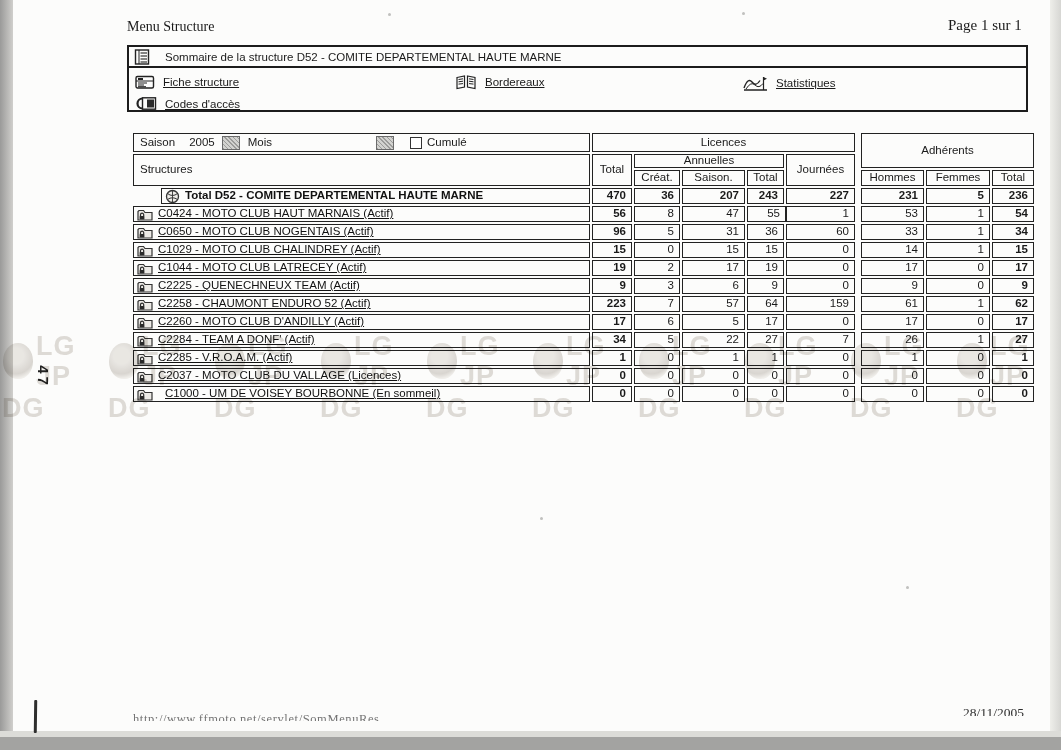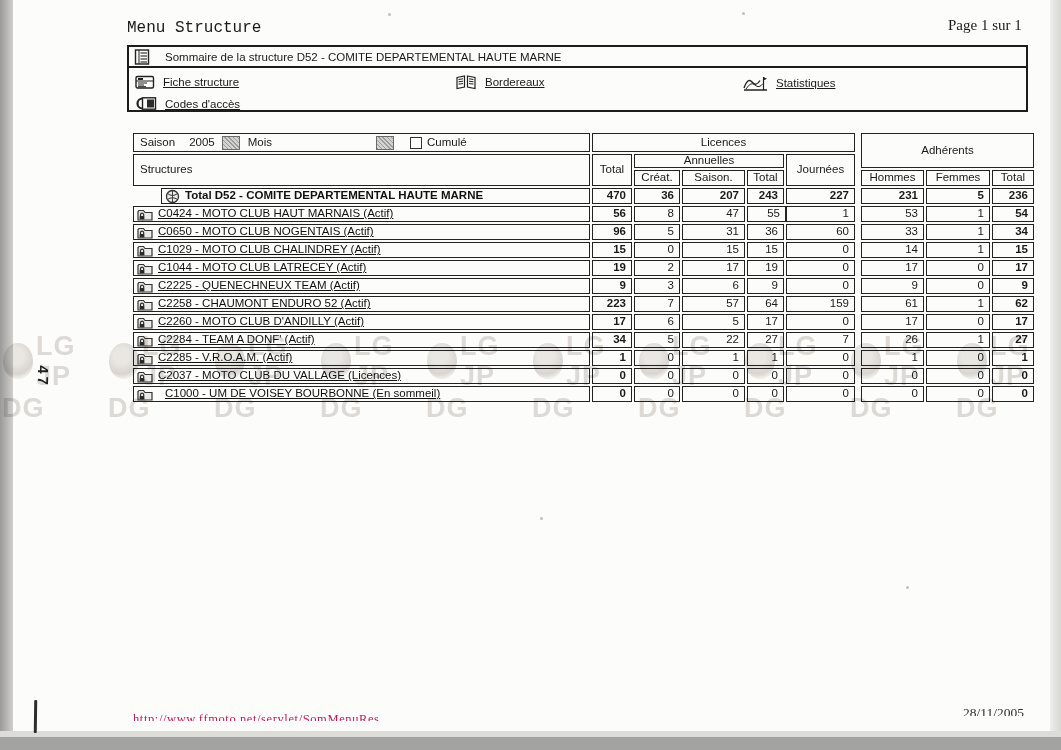--- a/index.html
+++ b/index.html
@@ -14,21 +14,21 @@
   
   .edge-l { position:absolute; left:0; top:0; width:13px; height:738px;
             background: linear-gradient(to right,#9a9a99,#d0cfcc); }
   .edge-r { position:absolute; right:0; top:0; width:11px; height:738px;
             background: linear-gradient(to left,#d6d6d3,#eeeeea); }
   .edge-b  { position:absolute; left:0; top:737px; width:1061px; height:13px; background:#a3a3a1; }
   .edge-b2 { position:absolute; left:0; top:731px; width:1061px; height:6px; background:#dcdcd8; }
   .speck { position:absolute; width:3px; height:3px; border-radius:50%; background:#8f8f8c; opacity:.55; }
 
   
-  .page-title { position:absolute; left:127px; top:19px; font-family:Liberation Mono, monospace; font-size:16px; }
+  .page-title { position:absolute; left:127px; top:19px; font-family:Liberation Serif, serif; font-size:14px; }
   .page-indicator { position:absolute; left:948px; top:17px; font-family:"Liberation Serif",serif; font-size:15px; }
 
   
   .toolbar { position:absolute; left:127px; top:45px; width:901px; height:67px; border:2px solid #1c1c1c; }
   .tb-row1 { height:21px; border-bottom:2px solid #1c1c1c; display:flex; align-items:center; padding-left:5px; gap:15px; font-size:11.5px; }
   .tb-link { position:absolute; display:flex; align-items:center; gap:8px; font-size:11.5px; }
   .tb-link .lbl { text-decoration:underline; cursor:pointer; }
   .tb-fiche { left:6px;  top:27px; }
   .tb-bord  { left:326px; top:27px; }
   .tb-stat  { left:614px; top:27px; }
@@ -68,21 +68,21 @@
   .wm-face { position:absolute; left:3px; top:12px; width:30px; height:36px; border-radius:50% 50% 48% 48%;
              background:radial-gradient(circle at 42% 36%, #dcd8d2 0 28%, #beb8b1 62%, #e9e6e1 78%); }
   .wm-a { position:absolute; left:36px; top:0px;  font-size:27px; letter-spacing:1px; }
   .wm-b { position:absolute; left:36px; top:30px; font-size:27px; letter-spacing:1px; }
   .wm-c { position:absolute; left:2px;  top:62px; font-size:27px; letter-spacing:1px; }
 
   
   .margin-number { position:absolute; left:22px; top:368px; width:42px; text-align:center;
                    transform:rotate(90deg); font-size:15px; font-weight:bold; letter-spacing:3px; color:#222; }
   .footer-url { position:absolute; left:133px; top:712px; height:9px; overflow:hidden;
-                font-family:"Liberation Serif",serif; font-size:12.5px; color:#be185d;
+                font-family:"Liberation Serif",serif; font-size:12.5px; color:#737373;
                 letter-spacing:.6px; filter:blur(.35px); }
   .footer-date { position:absolute; left:963px; top:705px; height:11px; overflow:hidden;
                  font-family:"Liberation Serif",serif; font-size:13.5px; color:#2e2e2e; filter:blur(.25px); }
   .artifact-line { position:absolute; left:34px; top:700px; width:3px; height:33px;
                    background:#2e2e2e; transform:rotate(.8deg); border-radius:1px; }
 </style>
 </head>
 <body>
 
 <div class="edge-l"></div>

